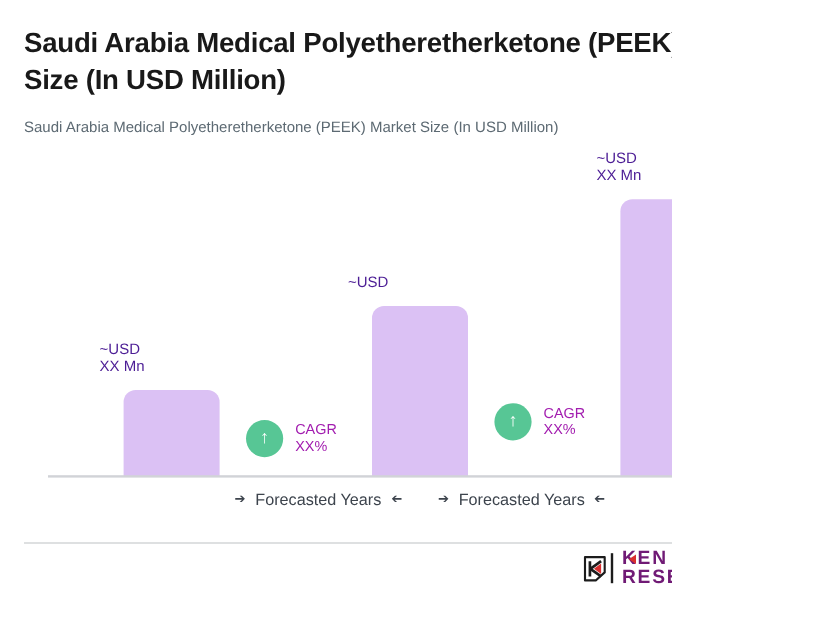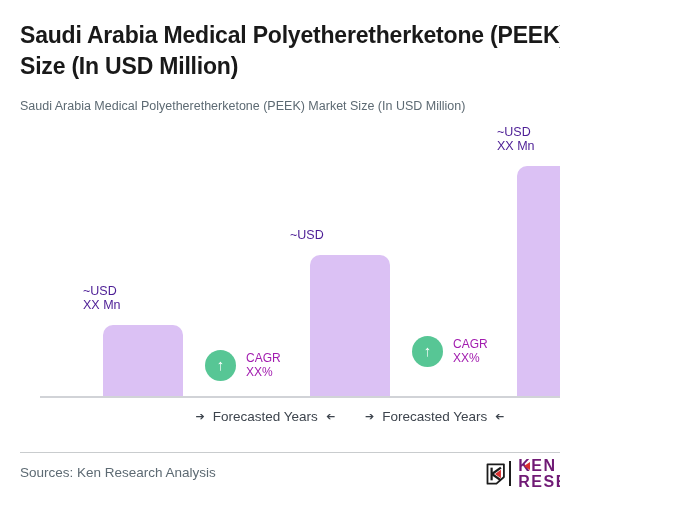--- a/index.html
+++ b/index.html
@@ -137,21 +137,20 @@
     </div>
     <div class="axis-group">
       <span class="axis-arrow">➔</span>
       <span>Forecasted Years</span>
       <span class="axis-arrow mirror">➔</span>
     </div>
   </div>
 
   <div class="divider"></div>
 
-  <div class="sources">Sources: Ken Research Analysis</div>
 
   <div class="logo">
     <svg width="26" height="30" viewBox="0 0 26 30">
       <path d="M2 2 H24 V19 L14 28 H2 Z" fill="#ffffff" stroke="#1c1c1c" stroke-width="2.4" stroke-linejoin="round"></path>
       <line x1="7.5" y1="6.5" x2="7.5" y2="23.5" stroke="#1c1c1c" stroke-width="3"></line>
       <line x1="8" y1="15" x2="20" y2="6.5" stroke="#1c1c1c" stroke-width="3"></line>
       <line x1="8" y1="15" x2="20" y2="23.5" stroke="#1c1c1c" stroke-width="3"></line>
       <polygon points="12,15 20,9.2 20,20.8" fill="#d92f2f"></polygon>
     </svg>
     <div class="logo-sep"></div>

